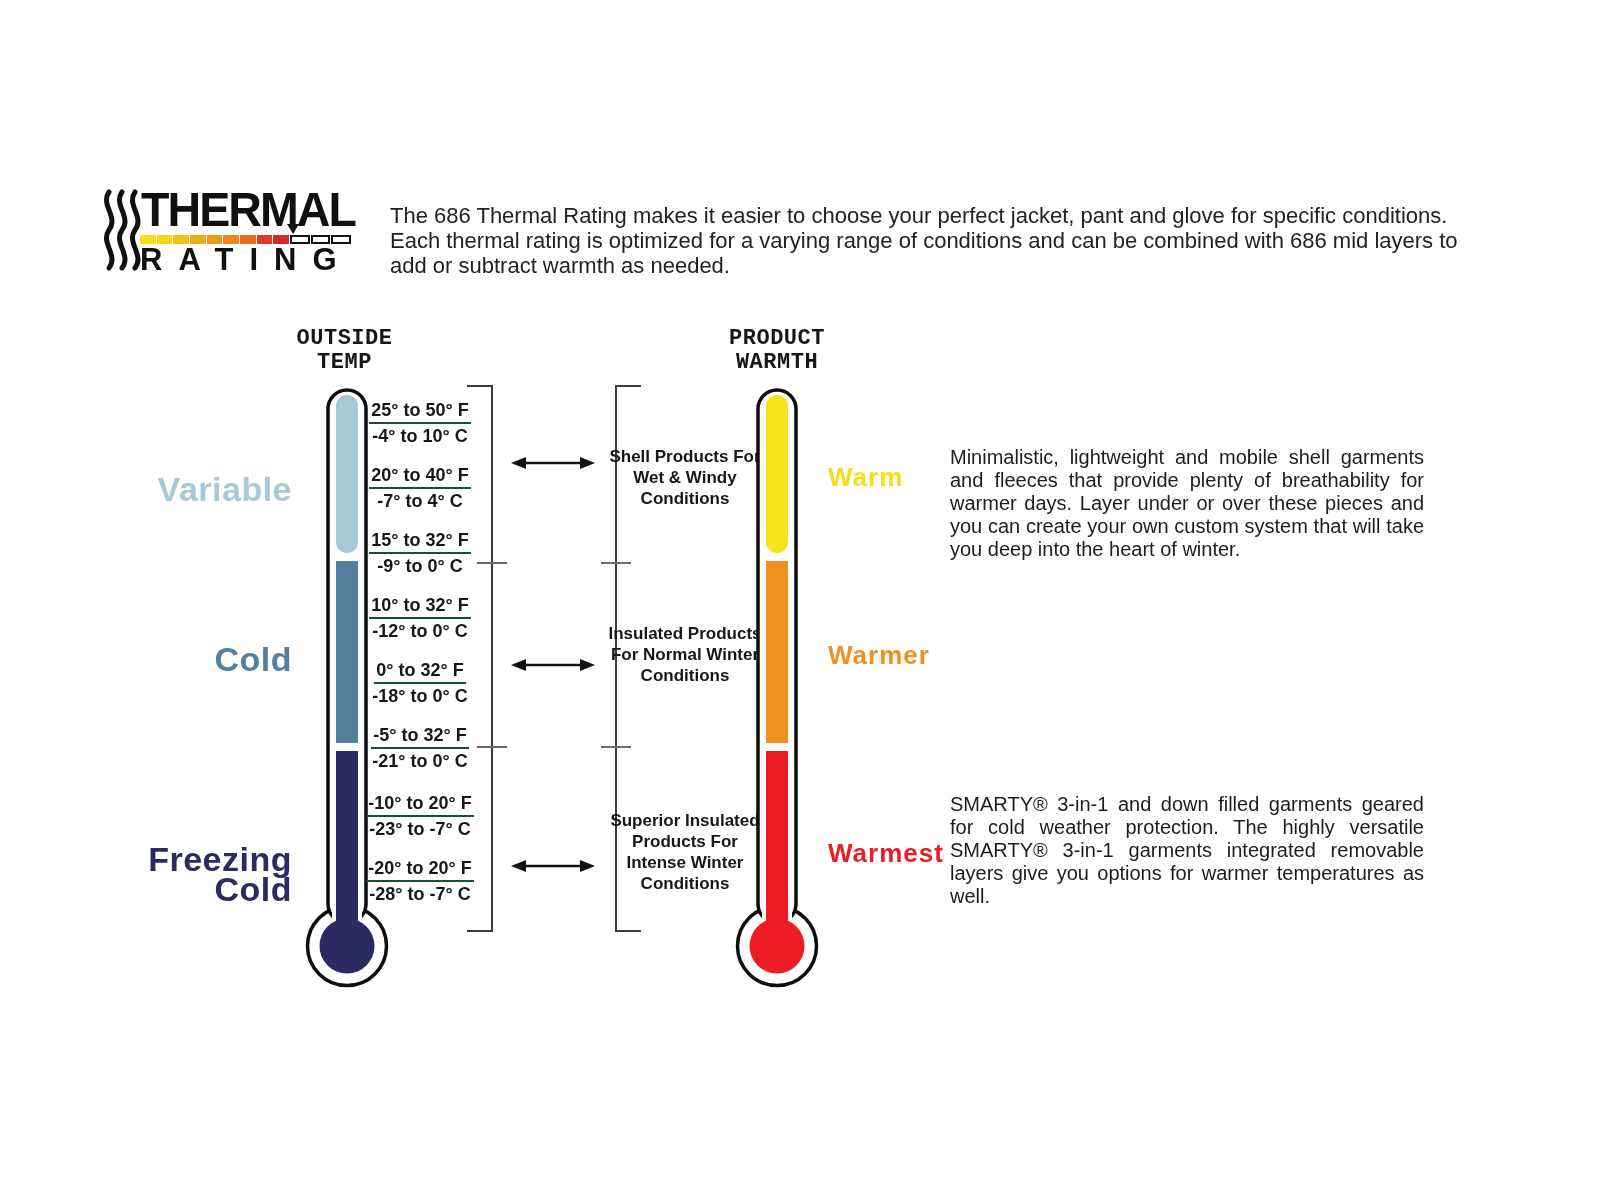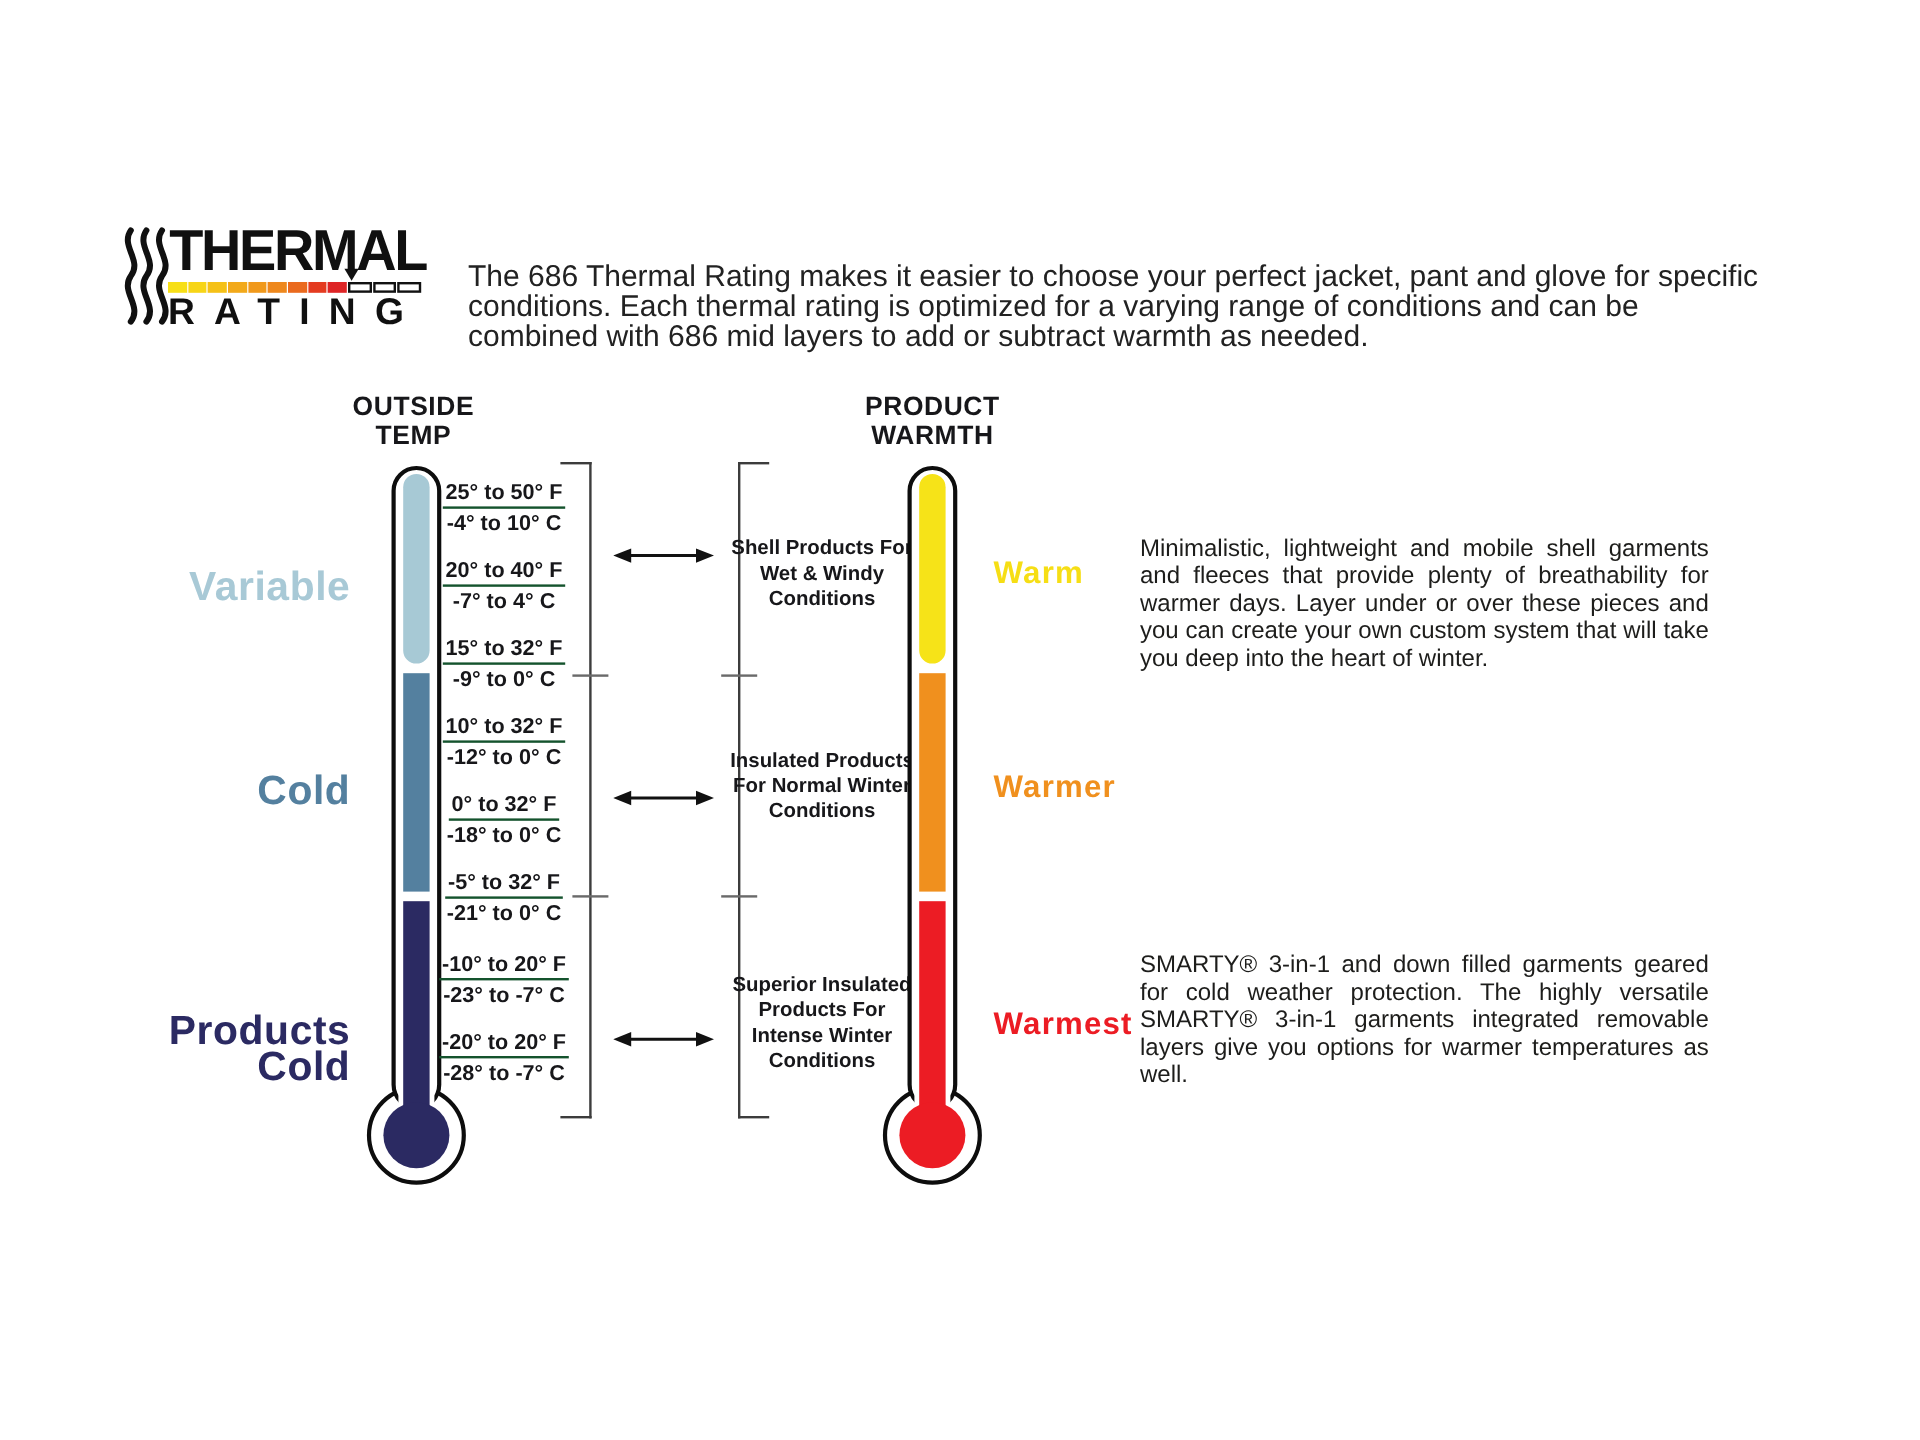--- a/index.html
+++ b/index.html
@@ -12,25 +12,25 @@
               transform:scaleX(0.97);transform-origin:left top;line-height:1;color:#101010;}
   .logo-bar{left:140px;top:235px;width:211px;height:9px;display:flex;gap:1px;}
   .logo-bar .seg{flex:1;}
   .logo-bar .seg.empty{background:#fff;border:2px solid #111;box-sizing:border-box;}
   .logo-marker{left:287px;top:224px;width:0;height:0;border-left:6px solid transparent;
                border-right:6px solid transparent;border-top:10px solid #111;}
   .logo-subtitle{left:140px;top:244px;width:225px;font-size:31px;font-weight:900;
                  letter-spacing:16px;line-height:1;color:#101010;white-space:nowrap;}
 
   
-  .intro{left:390px;top:218px;width:1090px;font-size:25px;line-height:25px;color:#222;}
+  .intro{left:390px;top:203px;width:1090px;font-size:22px;line-height:25px;color:#222;}
 
   
   .col-header{font-size:22px;font-weight:700;line-height:24px;text-align:center;
-              letter-spacing:0.5px;color:#17171a;}
+              letter-spacing:0.5px;color:#17171a;font-family:Liberation Mono, monospace;}
   .hdr-left{left:262px;top:327px;width:165px;}
   .hdr-right{left:697px;top:327px;width:160px;}
 
   
   .cat-label{font-size:34px;font-weight:700;text-align:right;letter-spacing:0.5px;line-height:30px;}
   .warmth-label{font-size:26px;font-weight:700;letter-spacing:1px;line-height:30px;}
 
   
   .temp-entry{left:364px;width:112px;text-align:center;font-size:18px;font-weight:700;color:#17171a;}
   .temp-entry .f{display:inline-block;border-bottom:2px solid #14532d;padding:0 2px 2px 2px;line-height:20px;}
@@ -85,21 +85,21 @@
     <div>OUTSIDE</div>
     <div>TEMP</div>
   </div>
   <div class="abs col-header hdr-right">
     <div>PRODUCT</div>
     <div>WARMTH</div>
   </div>
 
   <div class="abs cat-label" style="left: 110px; top: 474px; width: 182px; color: rgb(168, 201, 214);">Variable</div>
   <div class="abs cat-label" style="left: 110px; top: 644px; width: 182px; color: rgb(84, 128, 159);">Cold</div>
-  <div class="abs cat-label" style="left: 85px; top: 844px; width: 207px; color: rgb(43, 42, 98);">Products Cold</div>
+  <div class="abs cat-label" style="left: 85px; top: 844px; width: 207px; color: rgb(43, 42, 98);">Freezing Cold</div>
 
   <svg class="abs" style="left:302px;top:383px;" width="90" height="625" viewBox="0 0 90 625">
     <circle cx="45" cy="563" r="39.5" fill="#ffffff" stroke="#0d0d0d" stroke-width="3.5"></circle>
     <rect x="26" y="7" width="38" height="533" rx="19" fill="#ffffff" stroke="#0d0d0d" stroke-width="3.5"></rect>
     <rect x="30" y="508" width="30" height="48" fill="#ffffff"></rect>
     <rect x="34" y="12" width="22" height="158" rx="11" fill="#a7c9d5"></rect>
     <rect x="34" y="178" width="22" height="182" fill="#54809f"></rect>
     <rect x="34" y="368" width="22" height="190" fill="#2b2a62"></rect>
     <circle cx="45" cy="563" r="27.5" fill="#2b2a62"></circle>
   </svg>

